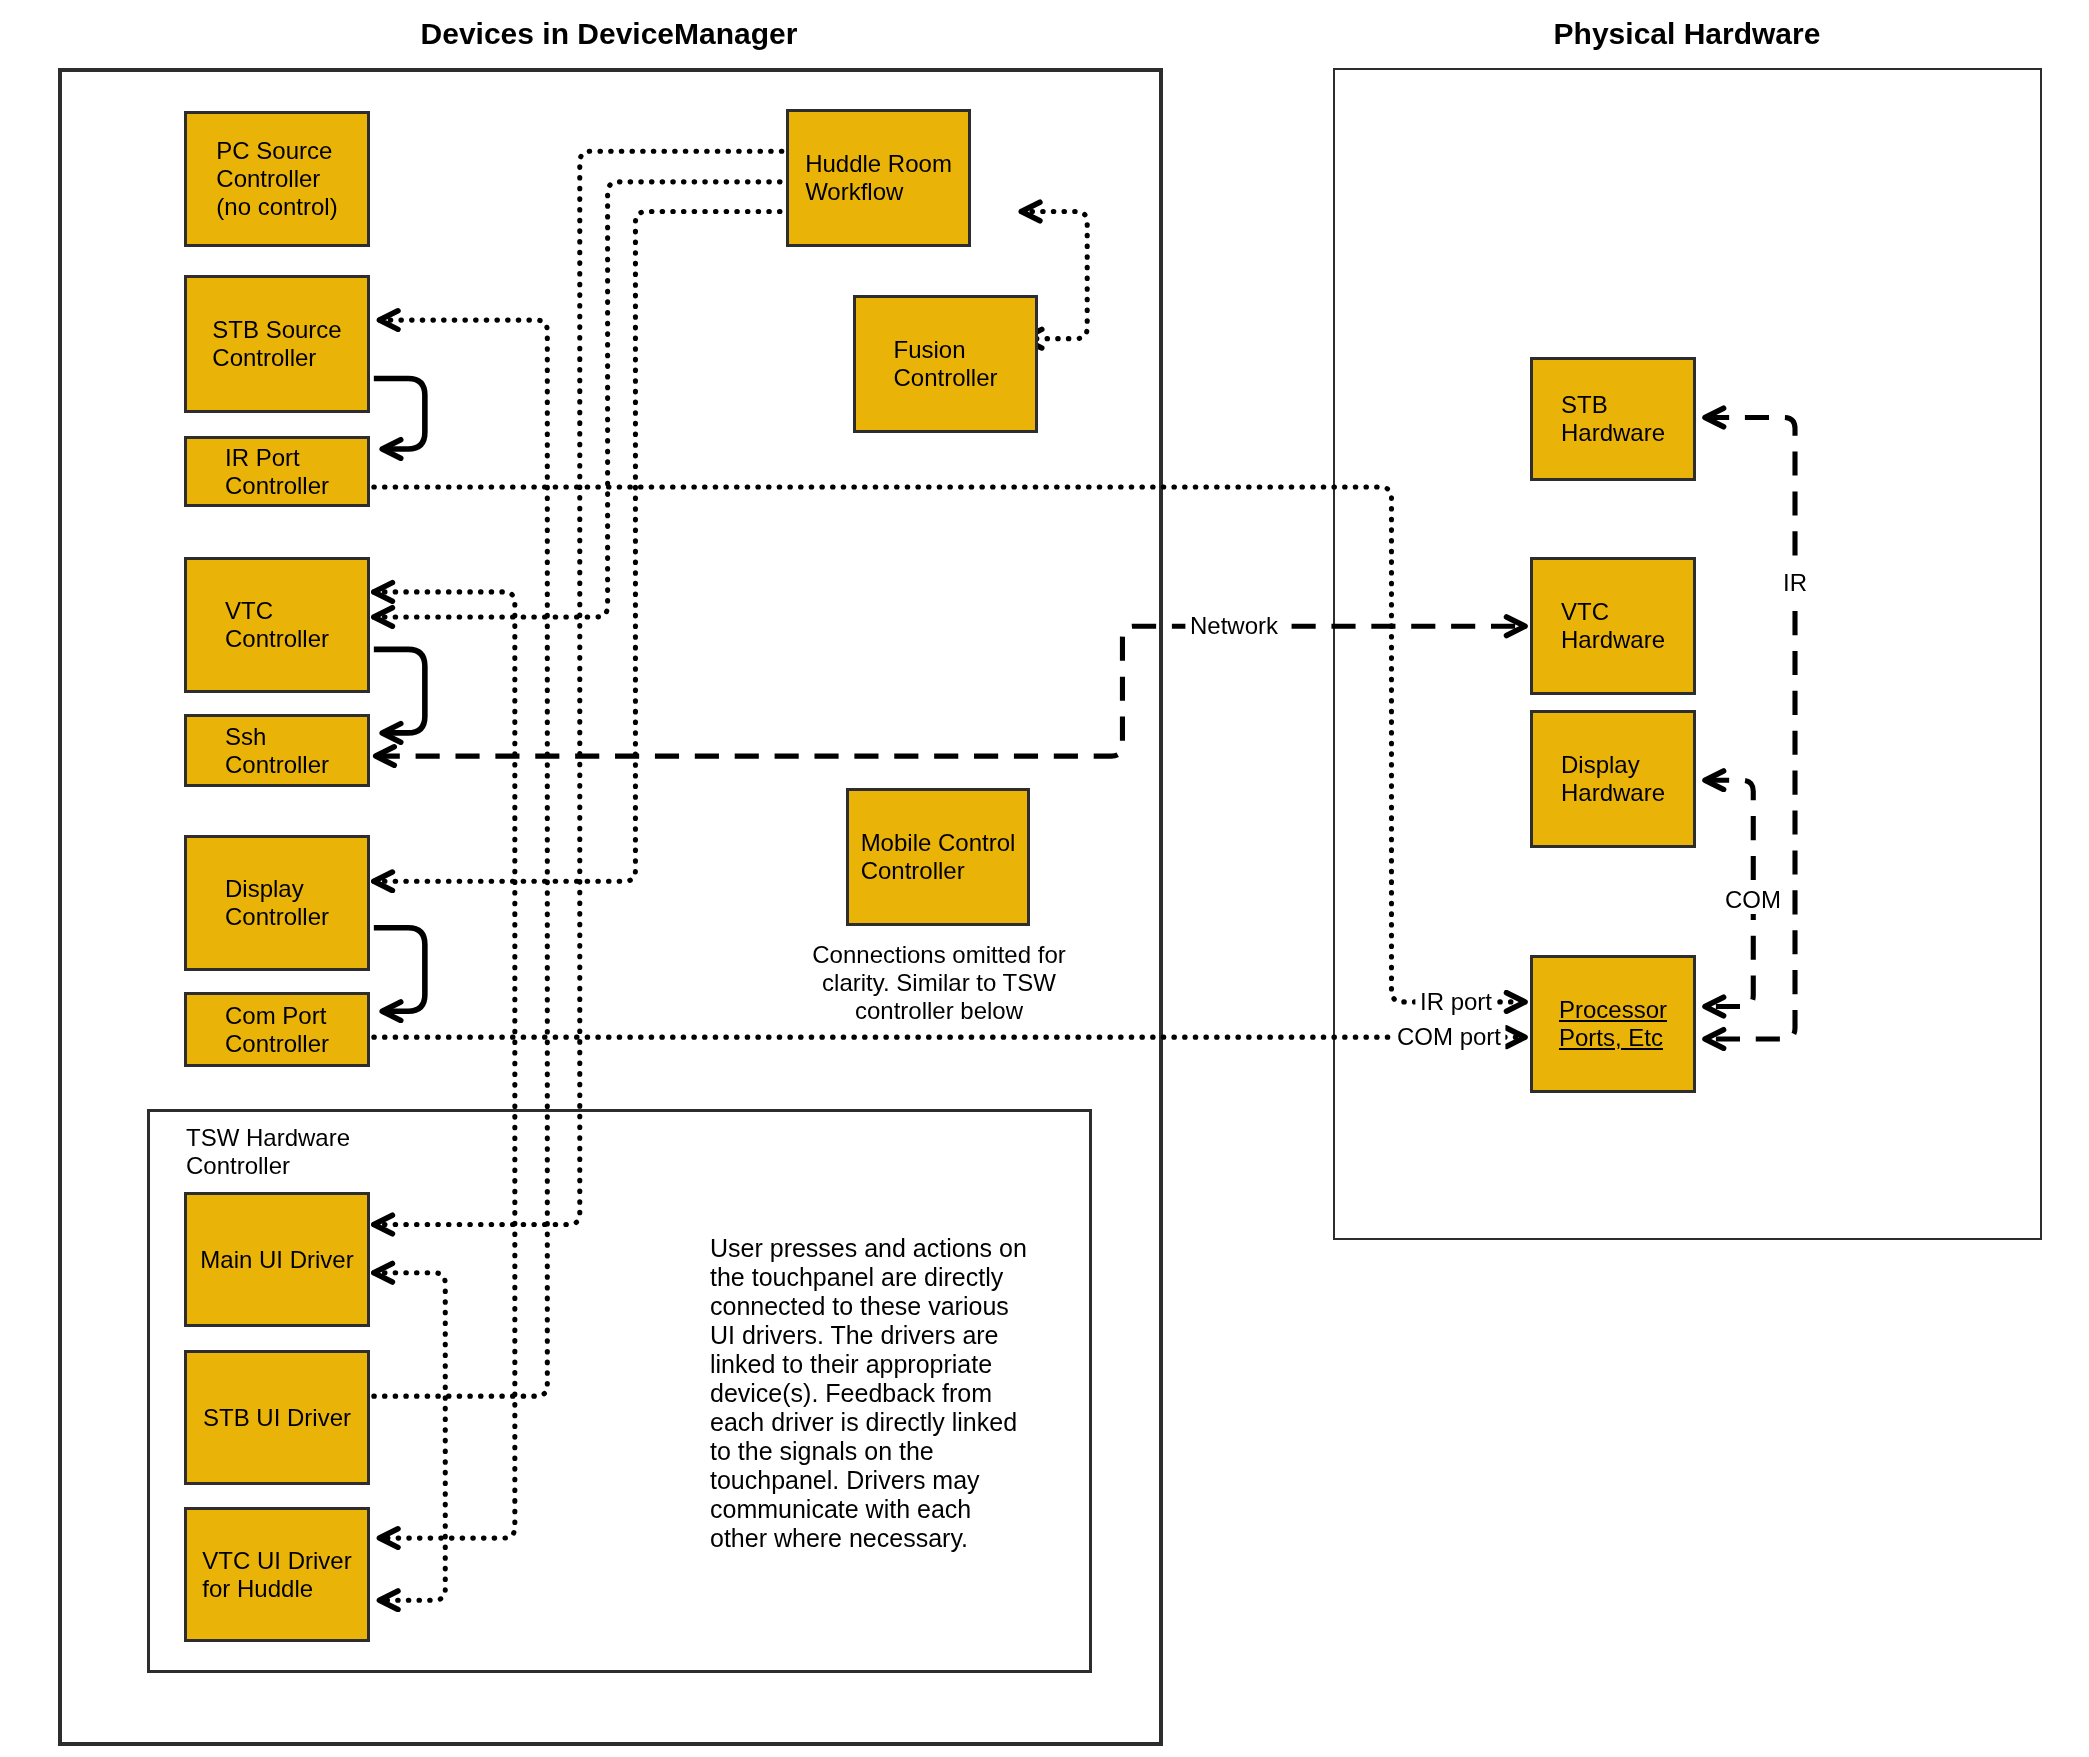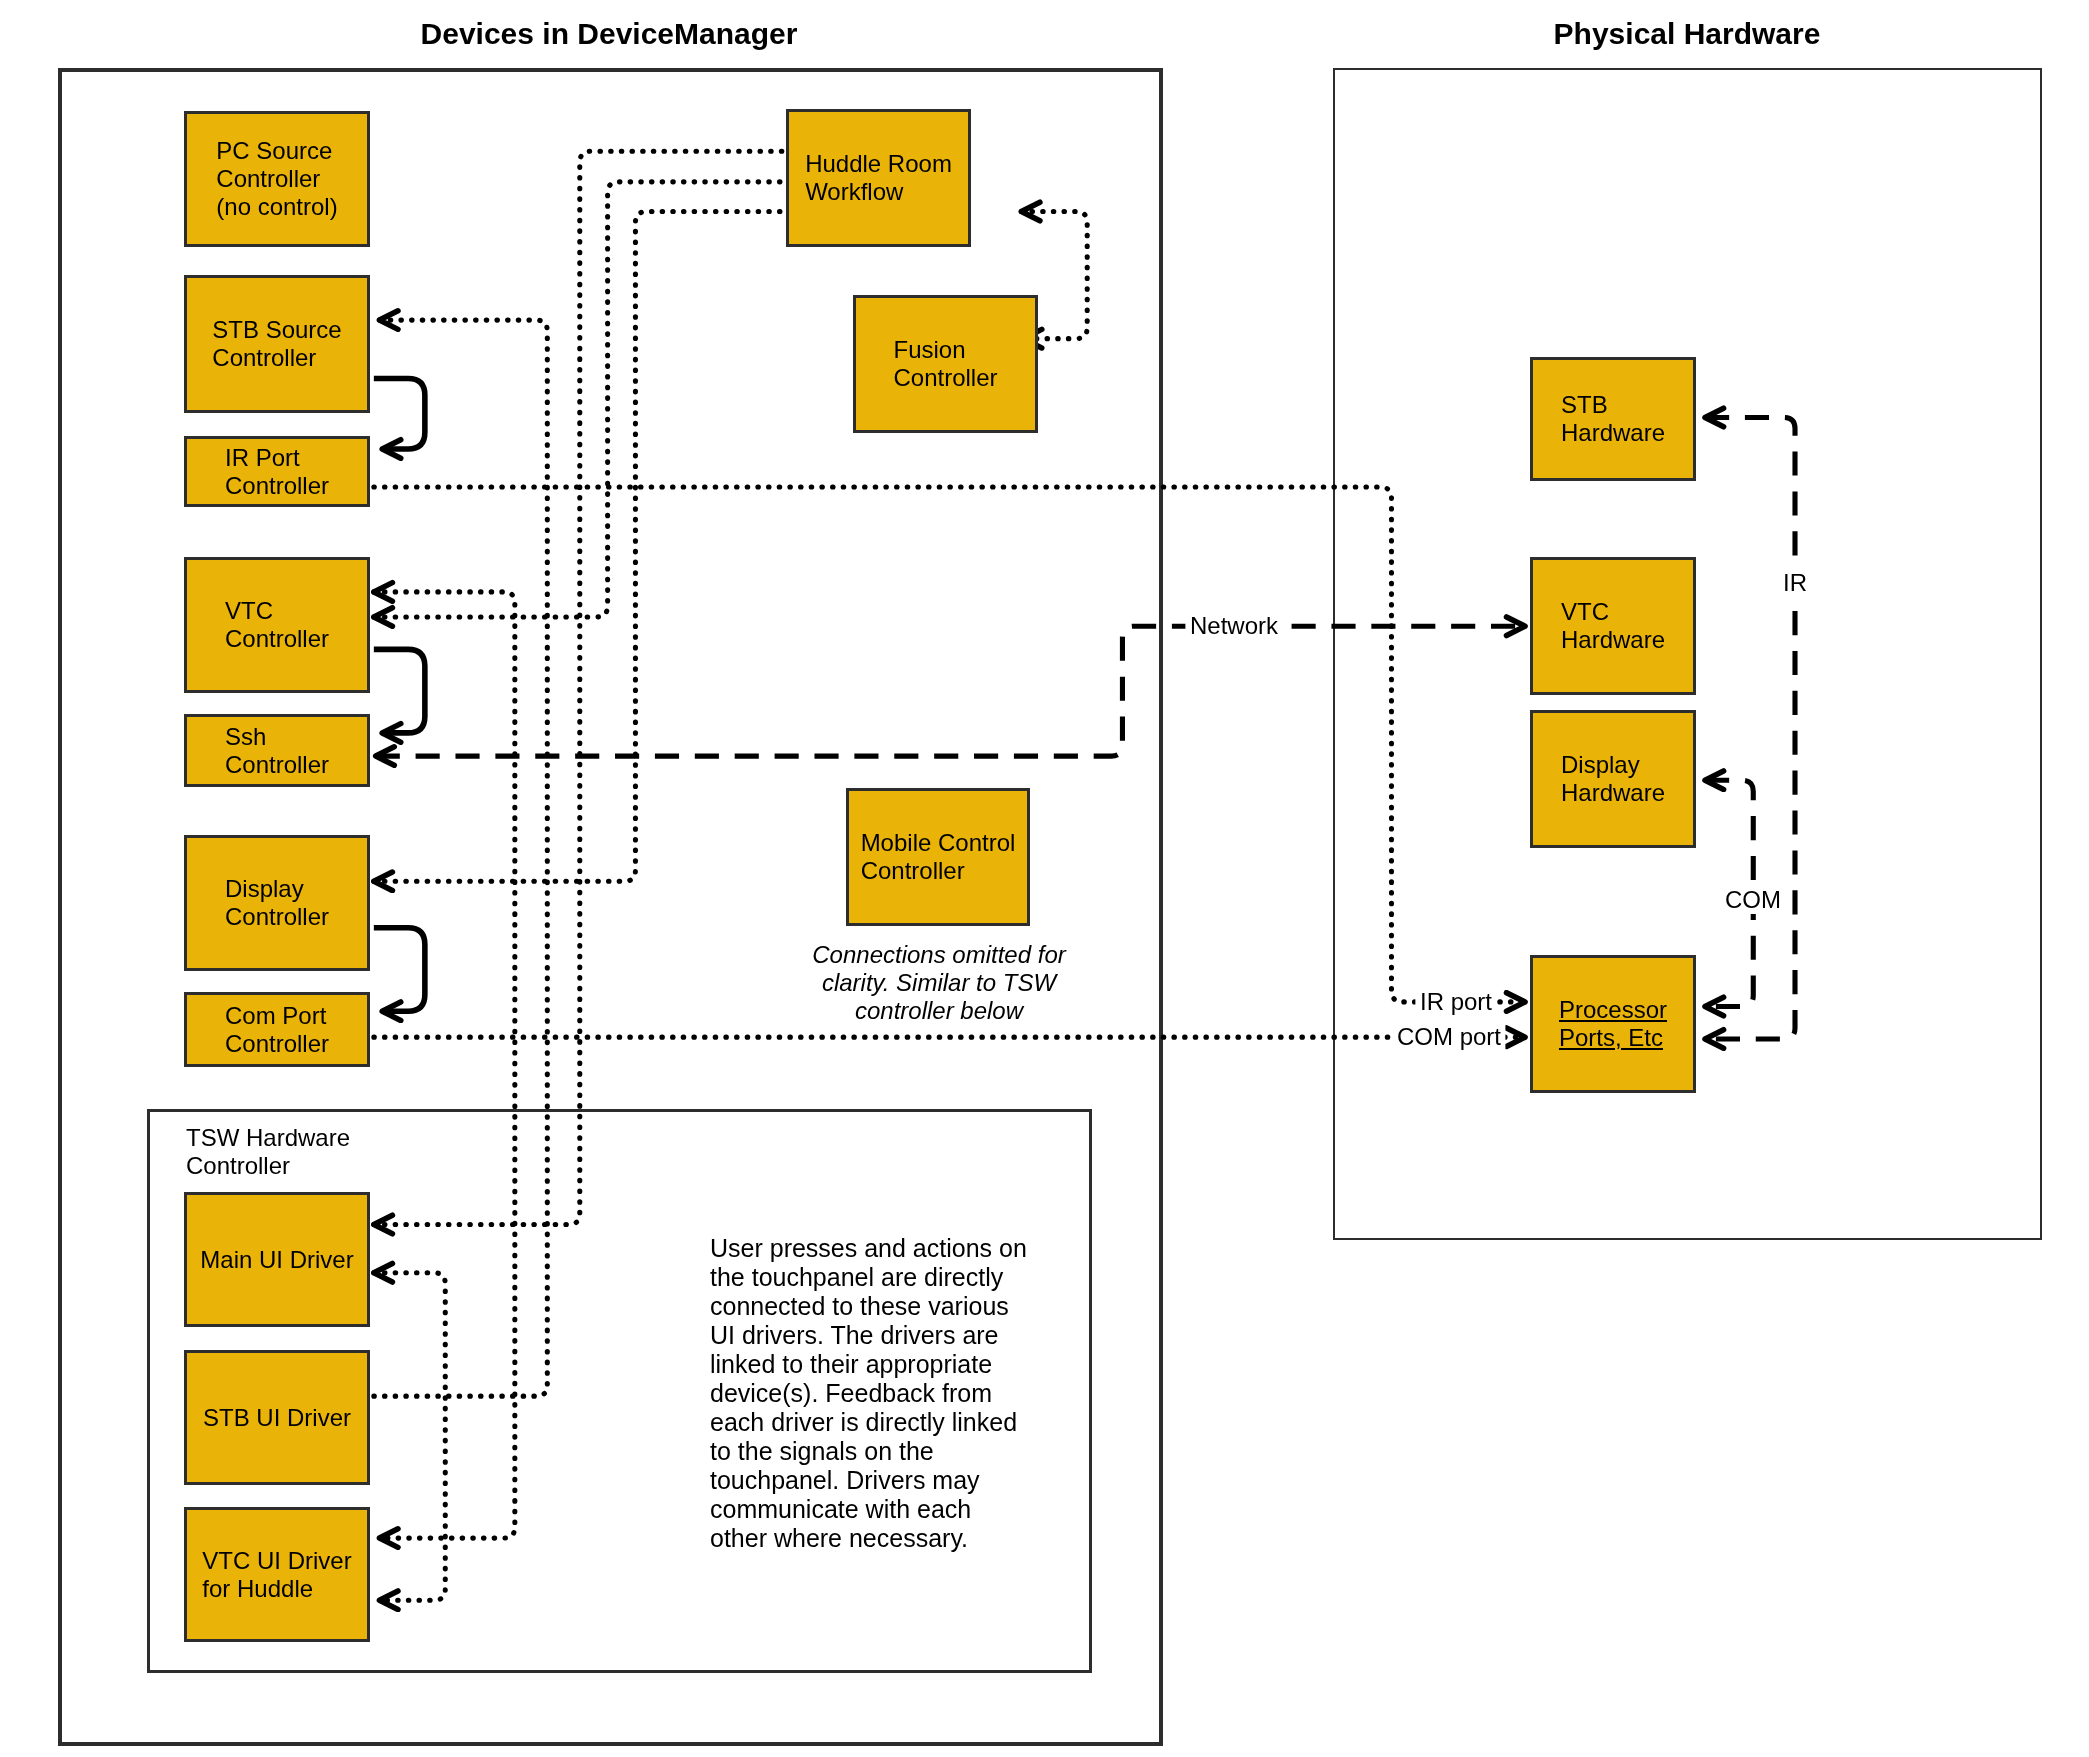--- a/index.html
+++ b/index.html
@@ -83,21 +83,21 @@
   <div class="node" style="left:184px;top:1350px;width:180px;height:129px;">STB UI Driver</div>
   <div class="node" style="left:184px;top:1507px;width:180px;height:129px;">VTC UI Driver
 for Huddle</div>
 
   <div class="node" style="left:786px;top:109px;width:179px;height:132px;">Huddle Room
 Workflow</div>
   <div class="node" style="left:835px;top:295px;width:179px;height:132px;margin-left:18px;">Fusion
 Controller</div>
   <div class="node" style="left:846px;top:788px;width:178px;height:132px;">Mobile Control
 Controller</div>
-  <div class="note" style="left:772px;top:941px;width:334px;font-style:italic;">Connections omitted for
+  <div class="note" style="left:772px;top:941px;width:334px;">Connections omitted for
 clarity. Similar to TSW
 controller below</div>
 
   <div class="paragraph" style="left:710px;top:1234px;width:390px;">User presses and actions on
 the touchpanel are directly
 connected to these various
 UI drivers.  The drivers are
 linked to their appropriate
 device(s). Feedback from
 each driver is directly linked

